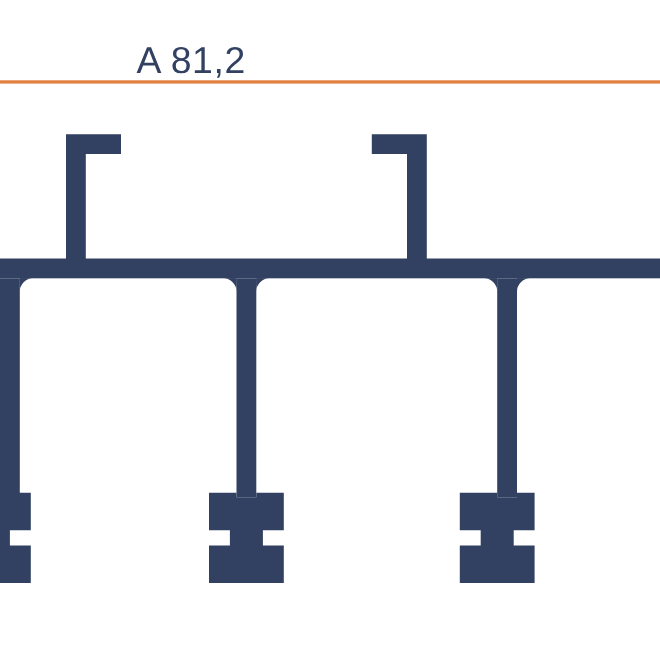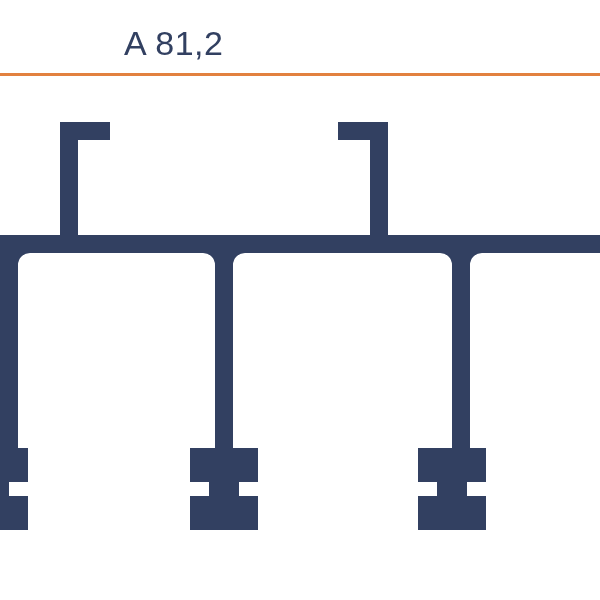--- a/index.html
+++ b/index.html
@@ -14,21 +14,21 @@
   #stage {
     position: relative;
     width: 600px;
     height: 600px;
     background: #ffffff;
     overflow: hidden;
   }
   #label-row {
     position: absolute;
     left: 0;
-    top: 0;
+    top: 12px;
     width: 600px;
     height: 74px;
     box-sizing: border-box;
   }
   #profile-label {
     position: absolute;
     left: 124px;
     top: 22px;
     font-size: 34px;
     font-weight: 400;

